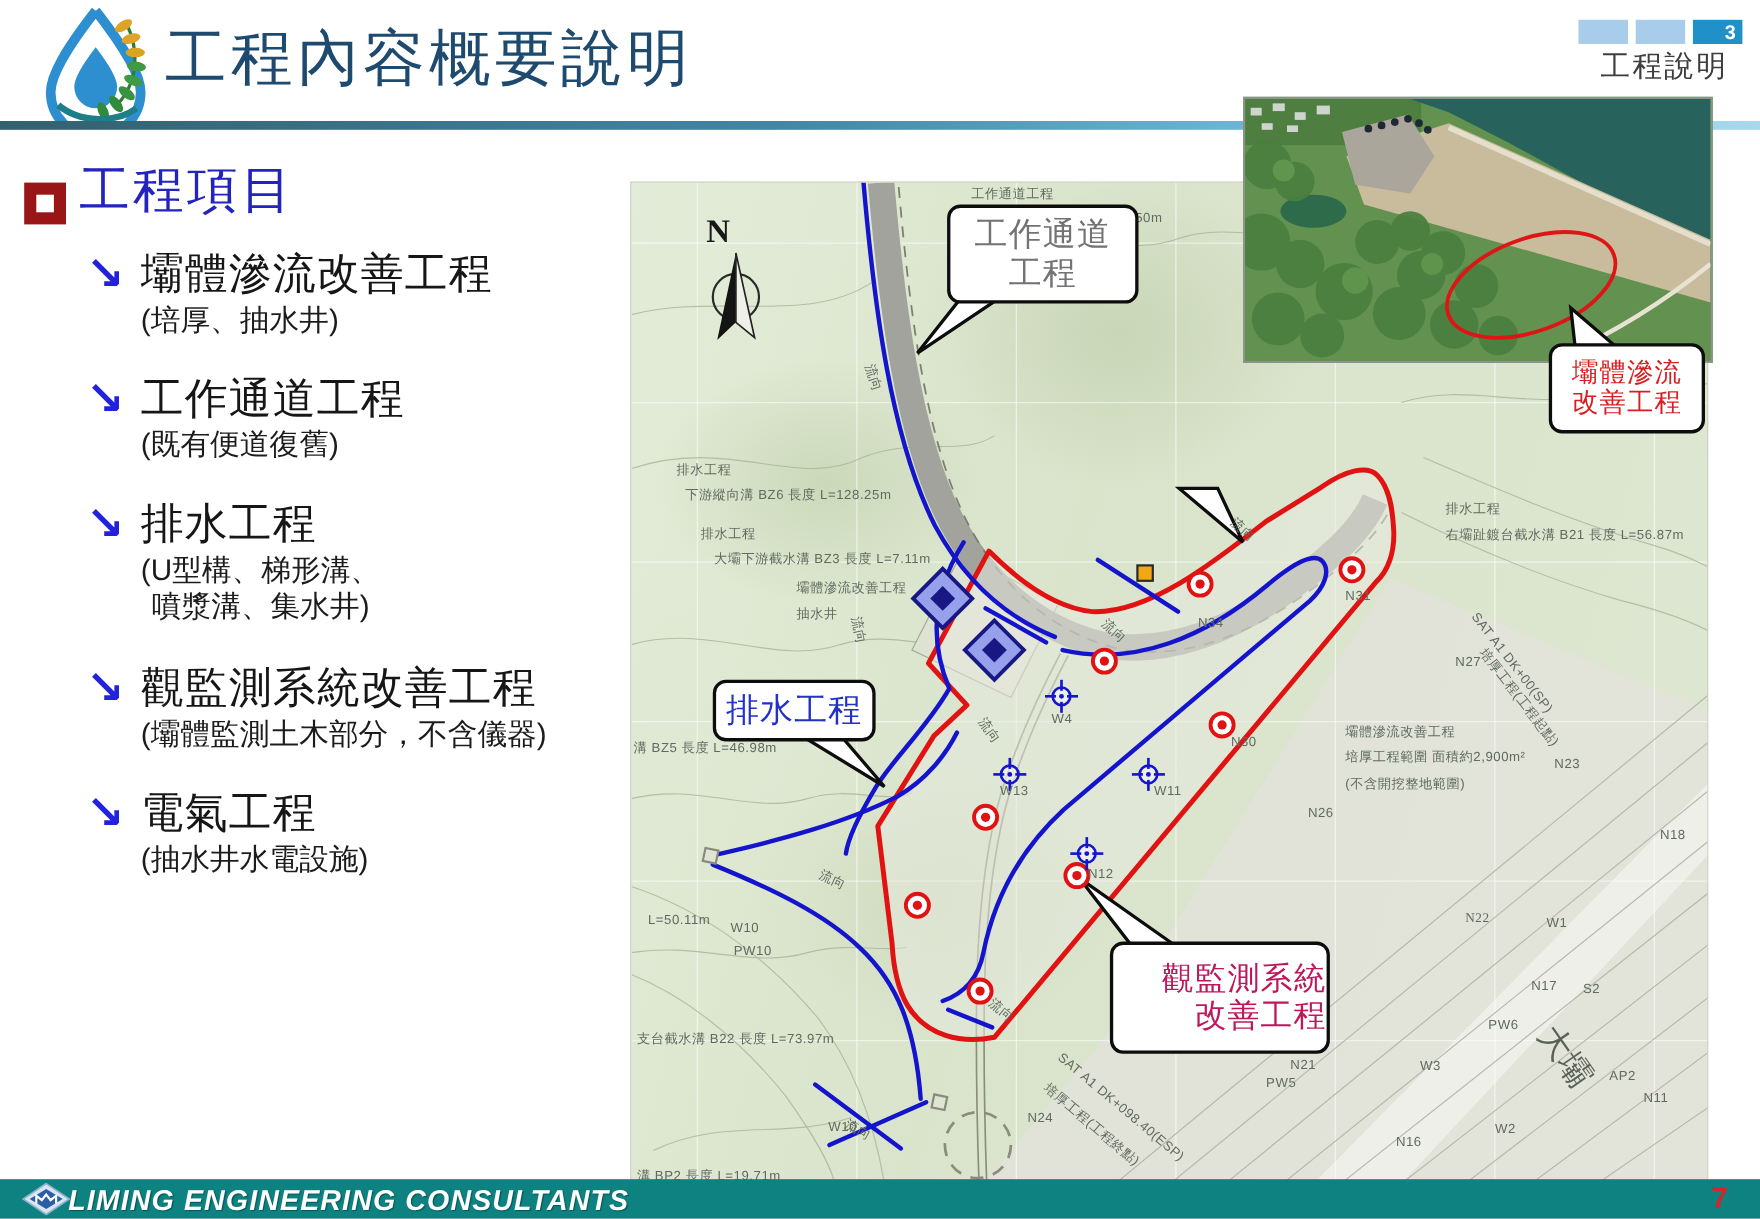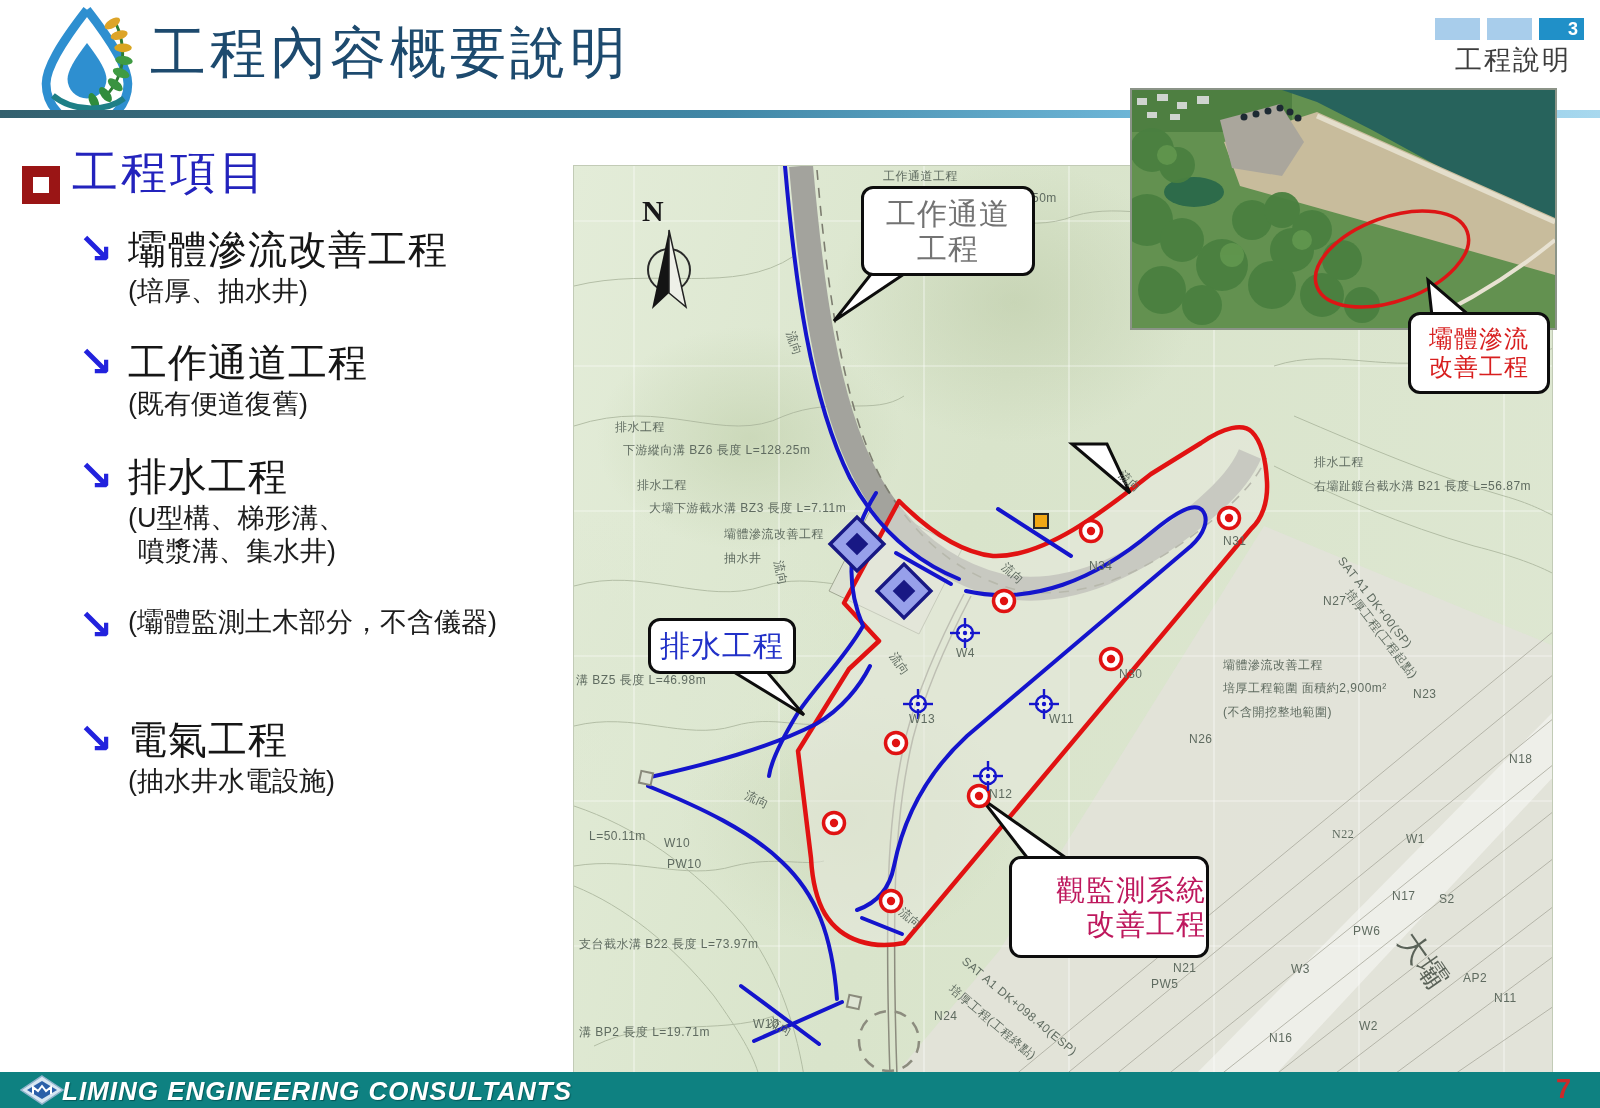--- a/index.html
+++ b/index.html
@@ -117,20 +117,21 @@
     <span class="arrow">↘</span>
     <div class="txt">
       <div class="t">排水工程</div>
       <div class="s">(U型構、梯形溝、</div>
       <div class="s" style="margin-left:10px">噴漿溝、集水井)</div>
     </div>
   </div>
   <div class="item" style="top:604px">
     <span class="arrow">↘</span>
     <div class="txt">
+      <div class="t">觀監測系統改善工程</div>
       <div class="s">(壩體監測土木部分，不含儀器)</div>
     </div>
   </div>
   <div class="item" style="top:718px">
     <span class="arrow">↘</span>
     <div class="txt">
       <div class="t">電氣工程</div>
       <div class="s">(抽水井水電設施)</div>
     </div>
   </div>
@@ -317,21 +318,21 @@
         <span class="mlabel" style="left: 49px; top: 276px;">下游縱向溝 BZ6 長度 L=128.25m</span>
         <span class="mlabel" style="left: 63px; top: 311px;">排水工程</span>
         <span class="mlabel" style="left: 75px; top: 334px;">大壩下游截水溝 BZ3 長度 L=7.11m</span>
         <span class="mlabel" style="left: 150px; top: 360px;">壩體滲流改善工程</span>
         <span class="mlabel" style="left: 150px; top: 384px;">抽水井</span>
         <span class="mlabel" style="left: 2px; top: 506px;">溝 BZ5 長度 L=46.98m</span>
         <span class="mlabel" style="left: 15px; top: 663px;">L=50.11m</span>
         <span class="mlabel" style="left: 90px; top: 670px;">W10</span>
         <span class="mlabel" style="left: 93px; top: 691px;">PW10</span>
         <span class="mlabel" style="left: 5px; top: 770px;">支台截水溝 B22 長度 L=73.97m</span>
-        <span class="mlabel" style="left: 5px; top: 858px;">溝 BP2 長度 L=19.71m</span>
+        <span class="mlabel" style="left: 5px; top: 895px;">溝 BP2 長度 L=19.71m</span>
         <span class="mlabel" style="left: 179px; top: 851px;">W10</span>
         <span class="mlabel" style="left: 740px; top: 288px;">排水工程</span>
         <span class="mlabel" style="left: 740px; top: 312px;">右壩趾鍍台截水溝 B21 長度 L=56.87m</span>
         <span class="mlabel" style="left: 772px; top: 388px; transform: rotate(52deg);">SAT A1 DK+00(SP)</span>
         <span class="mlabel" style="left: 780px; top: 420px; transform: rotate(52deg);">培厚工程(工程起點)</span>
         <span class="mlabel" style="left: 749px; top: 428px;">N27</span>
         <span class="mlabel" style="left: 649px; top: 491px;">壩體滲流改善工程</span>
         <span class="mlabel" style="left: 649px; top: 514px;">培厚工程範圍 面積約2,900m²</span>
         <span class="mlabel" style="left: 649px; top: 538px;">(不含開挖整地範圍)</span>
         <span class="mlabel" style="left: 839px; top: 521px;">N23</span>

